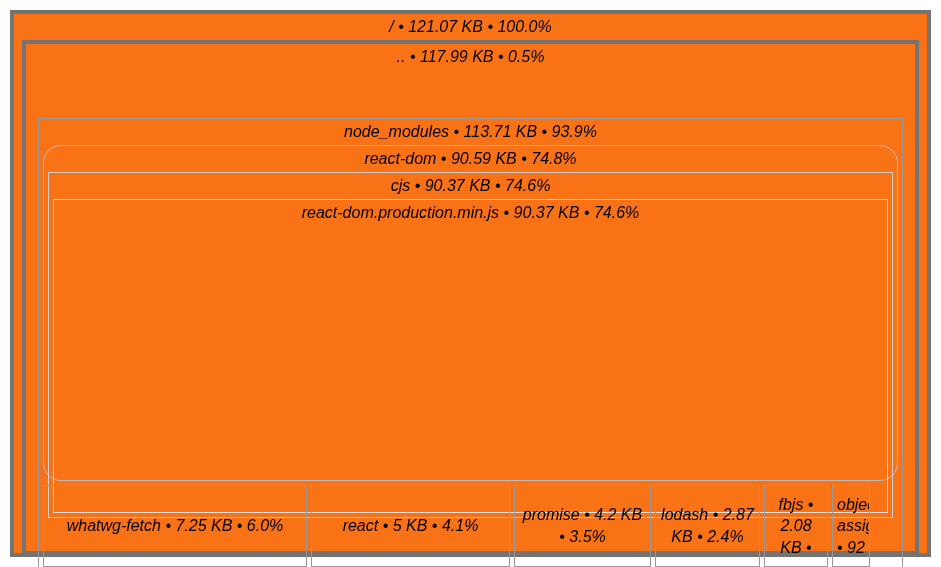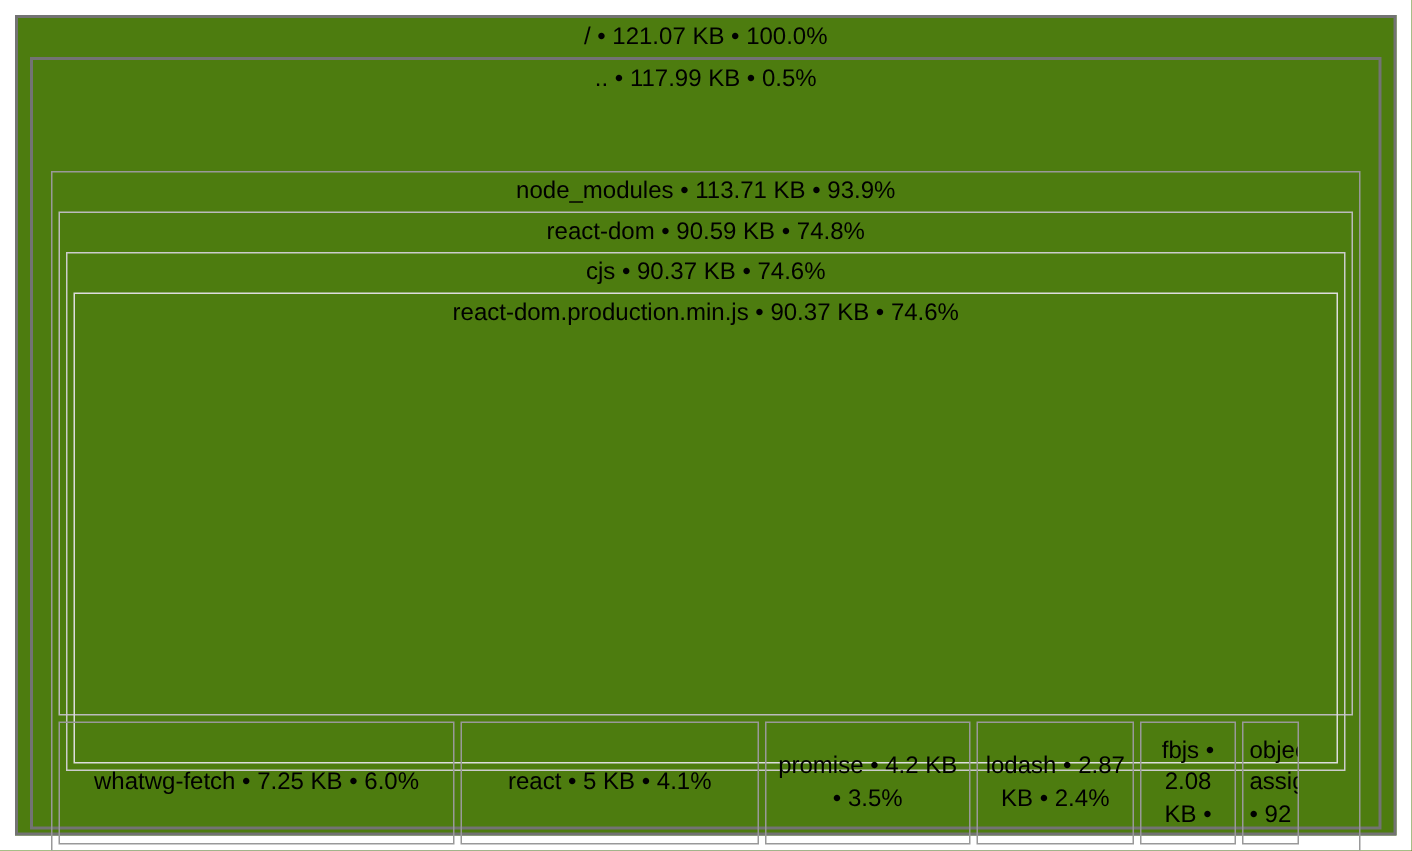--- a/index.html
+++ b/index.html
@@ -10,22 +10,23 @@
     body {
       font-family: "Helvetica Neue", Helvetica, Arial, sans-serif;
       font-size: 16px;
       color: #000;
       background: #fff;
       width: 941px;
       height: 567px;
       padding: 10px;
     }
     .treemap-node {
-      border: 2px solid #737373;
-      background: #4d7c0f;
+      border: 4px solid #737373;
+      background: #f97316;
+      font-style: italic;
     }
     .treemap-label {
       text-align: center;
       padding: 4px 0;
       white-space: nowrap;
       overflow: hidden;
     }
     
     .lvl0 {
       width: 921px;
@@ -43,20 +44,21 @@
     }
     .nm-inner {
       border: 1px solid #999;
       margin-top: 48px;
     }
     
     .reactdom {
       width: 100%;
       height: 336px;
       padding: 0 4px 4px 4px;
+      border-radius: 18px;
     }
     .cjs {
       width: 100%;
       height: 346px;
       border: 1px solid #ccc;
       padding: 0 4px 4px 4px;
     }
     .prodmin {
       width: 100%;
       height: 314px;

